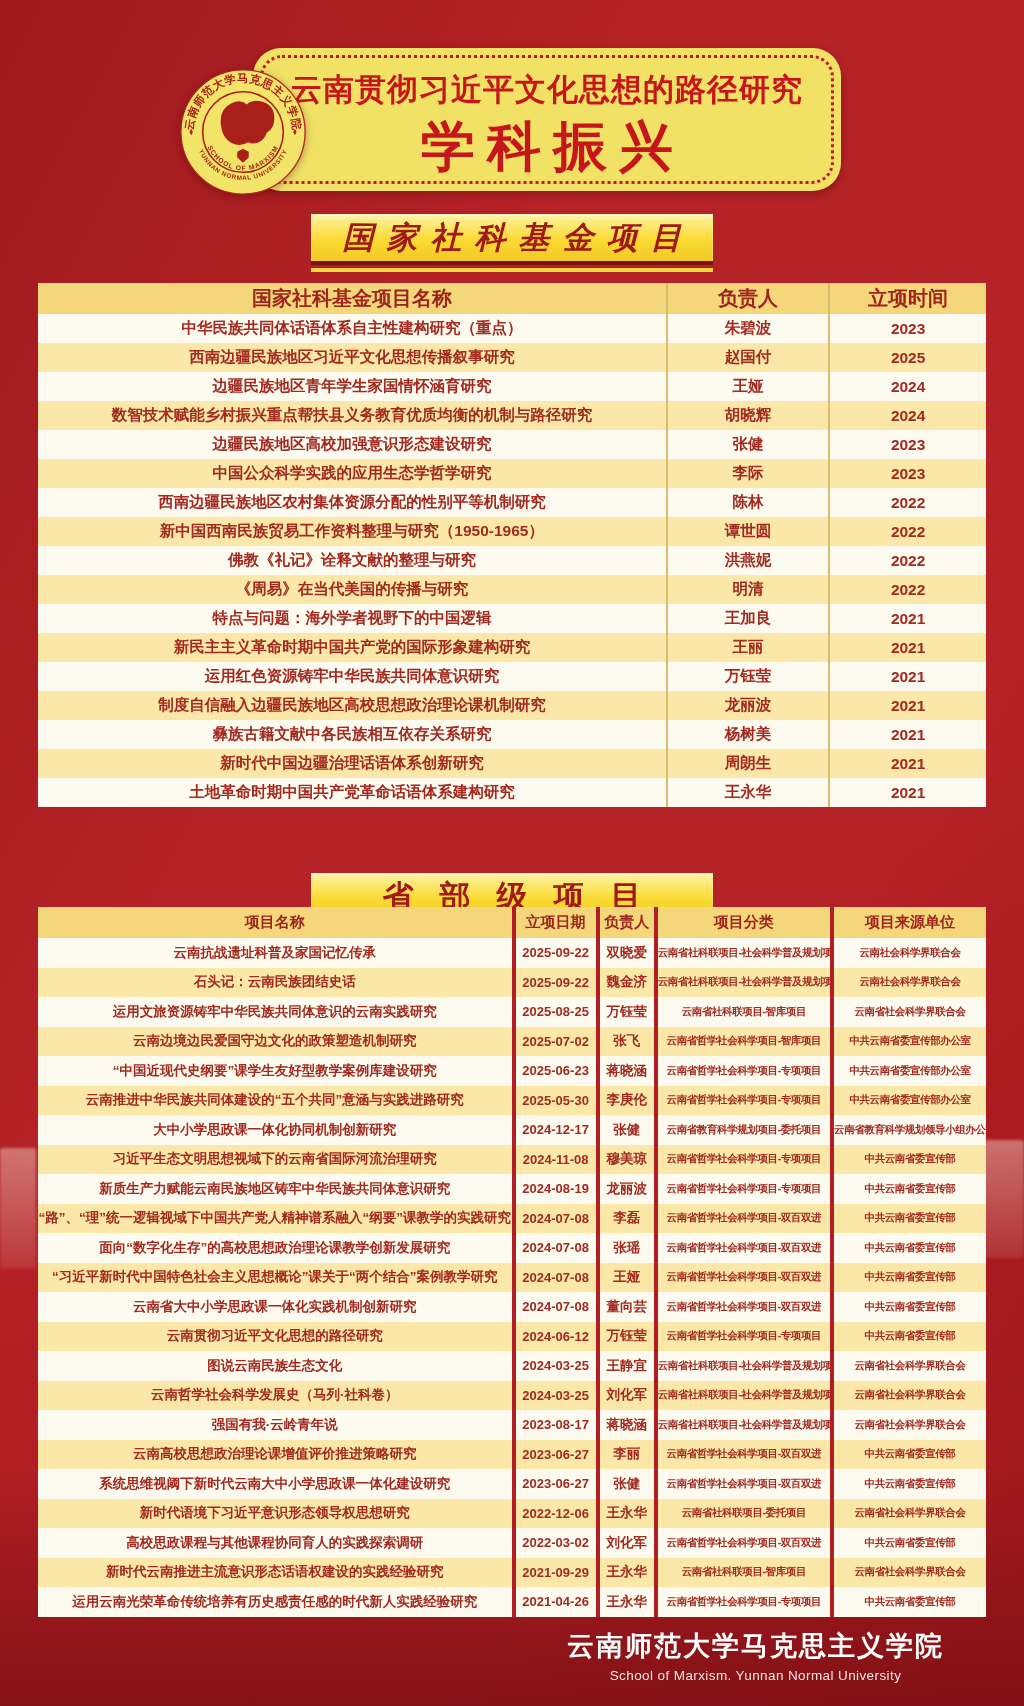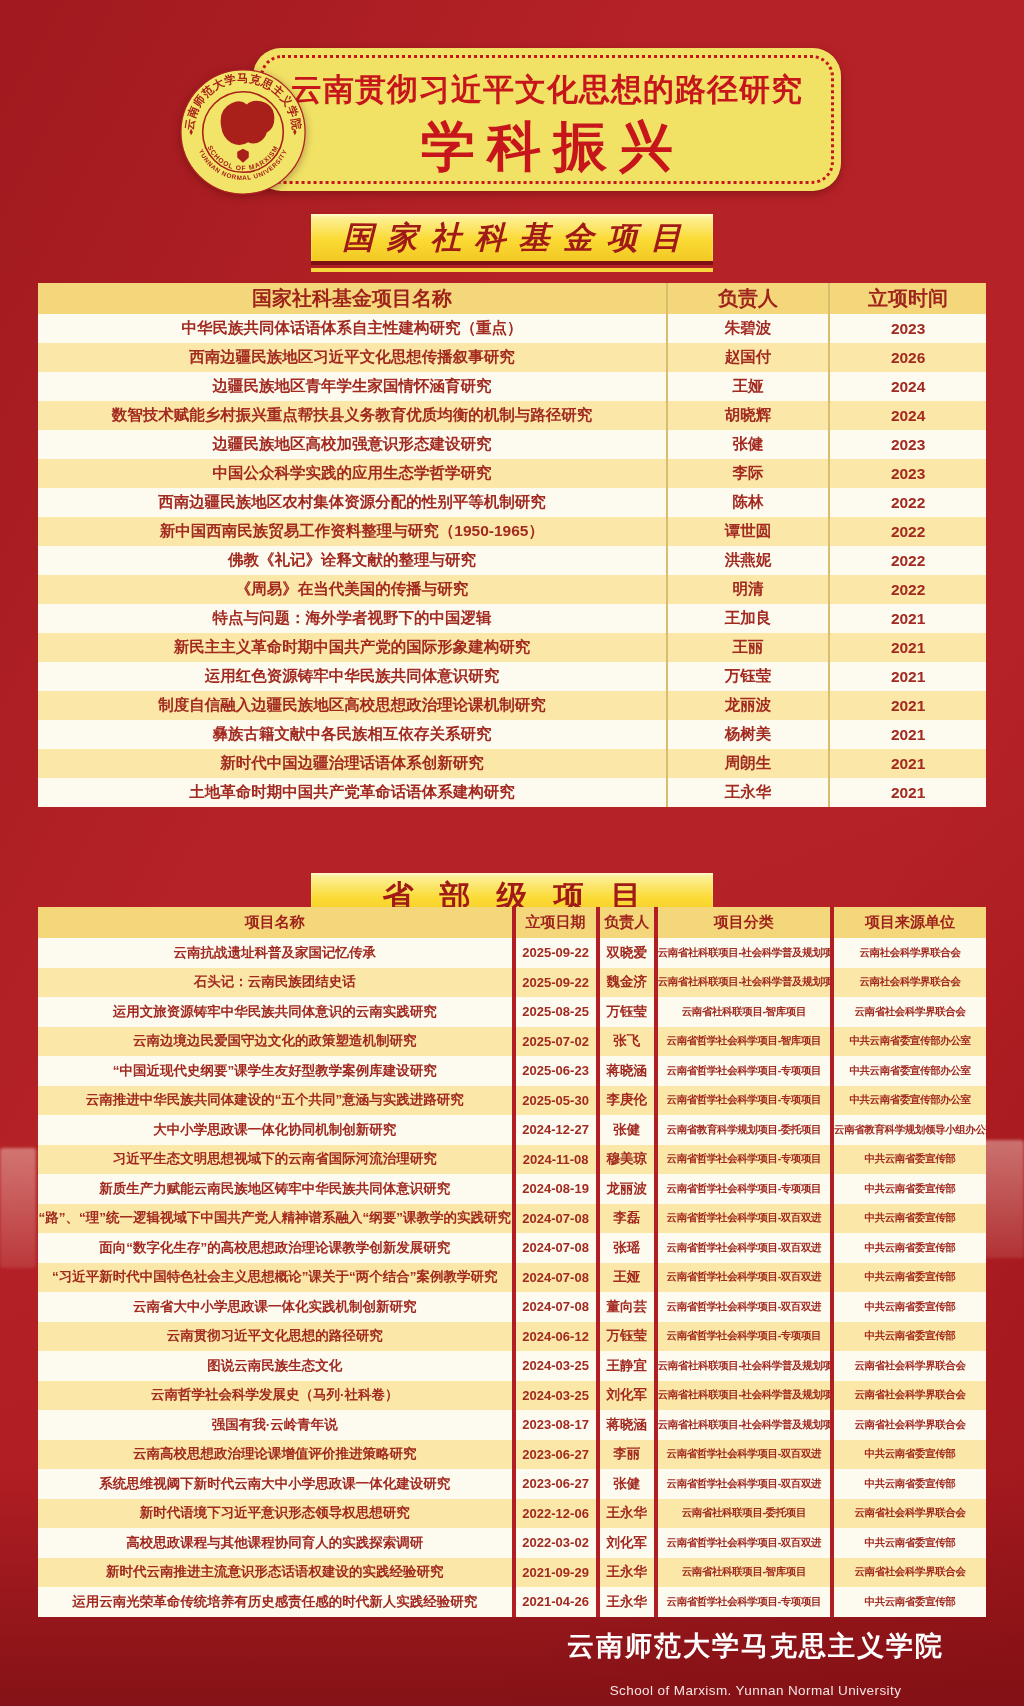--- a/index.html
+++ b/index.html
@@ -61,21 +61,21 @@
   #table2 th:not(:last-child), #table2 td:not(:last-child) { border-right:4px solid #b11e23; }
   #table1 th:nth-child(1){width:66.5%} #table1 th:nth-child(2){width:17%} #table1 th:nth-child(3){width:16.5%}
   #table2 th:nth-child(1){width:50.8%} #table2 th:nth-child(2){width:8.6%}
   #table2 th:nth-child(3){width:5.8%}  #table2 th:nth-child(4){width:18.5%} #table2 th:nth-child(5){width:16.3%}
   #table2 td:nth-child(2){font-size:13px;margin-top:10px;}
   #table2 td:nth-child(4), #table2 td:nth-child(5){font-size:10.5px; letter-spacing:-.4px;}
 
   
   .footer { position:absolute; right:80px; top:1628px; text-align:center; color:#ffffff; }
   .footer-cn { font-size:27px; font-weight:bold; letter-spacing:2px; }
-  .footer-en { font-size:13.5px; margin-top:19px; color:#f6e4e4; letter-spacing:.4px; }
+  .footer-en { font-size:13.5px; margin-top:4px; color:#f6e4e4; letter-spacing:.4px; }
 </style>
 </head>
 <body>
 
 <div class="bg-decor"></div>
 <div class="building left"></div>
 <div class="building right"></div>
 
 <div class="banner">
   <div class="banner-dots"></div>
@@ -120,21 +120,21 @@
     </thead>
     <tbody>
       <tr>
         <td>中华民族共同体话语体系自主性建构研究（重点）</td>
         <td>朱碧波</td>
         <td>2023</td>
       </tr>
       <tr>
         <td>西南边疆民族地区习近平文化思想传播叙事研究</td>
         <td>赵国付</td>
-        <td>2026</td>
+        <td>2025</td>
       </tr>
       <tr>
         <td>边疆民族地区青年学生家国情怀涵育研究</td>
         <td>王娅</td>
         <td>2024</td>
       </tr>
       <tr>
         <td>数智技术赋能乡村振兴重点帮扶县义务教育优质均衡的机制与路径研究</td>
         <td>胡晓辉</td>
         <td>2024</td>
@@ -259,21 +259,21 @@
       </tr>
       <tr>
         <td>云南推进中华民族共同体建设的“五个共同”意涵与实践进路研究</td>
         <td>2025-05-30</td>
         <td>李庚伦</td>
         <td>云南省哲学社会科学项目-专项项目</td>
         <td>中共云南省委宣传部办公室</td>
       </tr>
       <tr>
         <td>大中小学思政课一体化协同机制创新研究</td>
-        <td>2024-12-27</td>
+        <td>2024-12-17</td>
         <td>张健</td>
         <td>云南省教育科学规划项目-委托项目</td>
         <td>云南省教育科学规划领导小组办公室</td>
       </tr>
       <tr>
         <td>习近平生态文明思想视域下的云南省国际河流治理研究</td>
         <td>2024-11-08</td>
         <td>穆美琼</td>
         <td>云南省哲学社会科学项目-专项项目</td>
         <td>中共云南省委宣传部</td>

